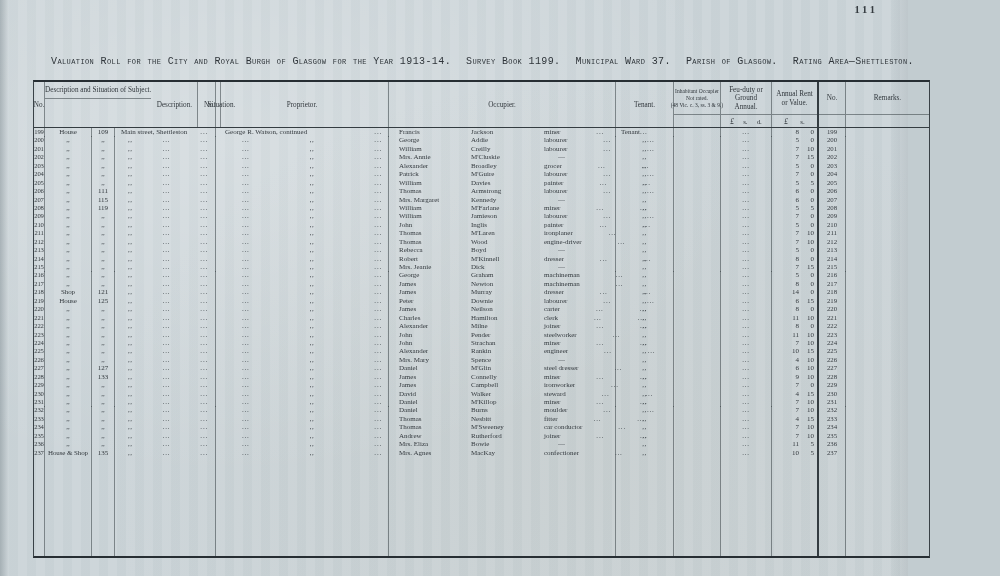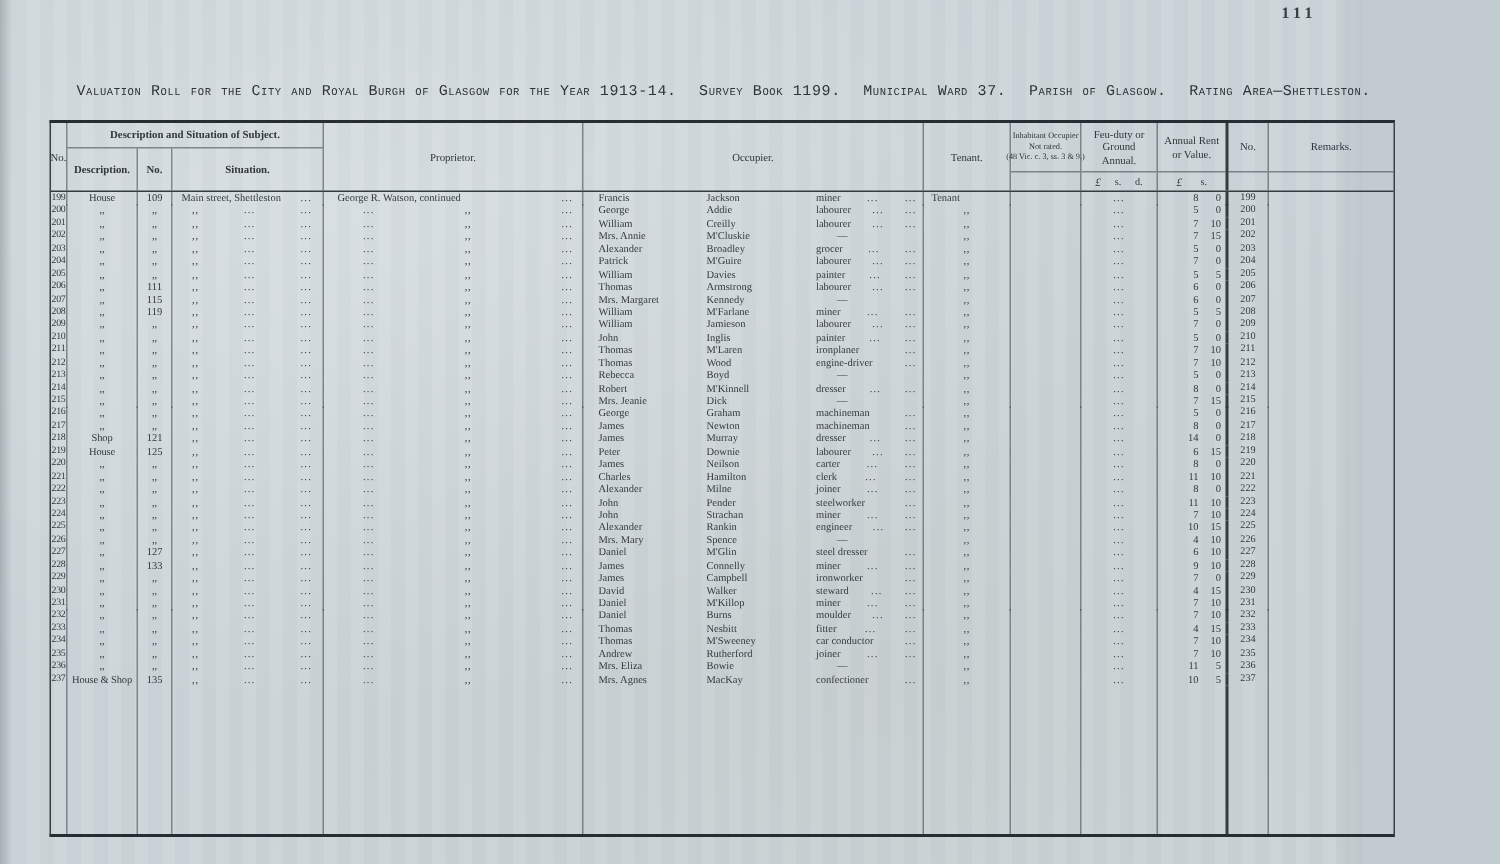--- a/index.html
+++ b/index.html
@@ -28,21 +28,21 @@
     --line:rgba(47,57,62,.52);--lined:#39424
 7;}
   .grid{display:grid;grid-template-columns:11px 47px 23px 101px 173px 227px 58px 47px 51px 47px 27px minmax(0,1fr);}
   .c{border-right:1px solid var(--line);box-sizing:border-box;white-space:nowrap;min-width:0;}
   .c:last-child{border-right:none;}
   .hv{border-right:2px solid #343c41;}
 
   
   .thead{height:45px;border-bottom:1px solid #343c41;font-size:7.2px;color:#31373c;}
   .hc{display:flex;align-items:center;justify-content:center;text-align:center;}
-  .hgroup{display:flex;flex-direction:column;font-weight:bold;}
+  .hgroup{display:flex;}
   .hgl{height:16px;border-bottom:1px solid var(--line);display:flex;align-items:center;justify-content:center;}
   .hgs{flex:1;display:grid;grid-template-columns:47px 23px minmax(0,1fr);}
   .hgs .c{display:flex;align-items:center;justify-content:center;}
   .hsplit{display:flex;flex-direction:column;}
   .hm{flex:1;display:flex;flex-direction:column;align-items:center;justify-content:center;text-align:center;padding:1px 2px 0;line-height:1.18;}
   .hu{height:12px;border-top:1px solid var(--line);display:flex;align-items:center;justify-content:space-evenly;font-size:6.8px;}
   .hu i{font-style:italic;font-size:7.5px;}
   .hsml .hm{font-size:5.5px;line-height:1.3;}
   .hwrap{white-space:normal;max-width:44px;}
 
@@ -54,21 +54,21 @@
   .c-no{font-size:6.6px;letter-spacing:-.2px;}
   .c-no2{font-size:6.8px;}
   .c-desc{letter-spacing:-.1px;}
   .sp{display:flex !important;align-items:center;justify-content:space-between;}
   .c-sit{padding:0 7px 0 13px;}
   .c-sit.named{padding:0 7px 0 6px;}
   .c-prop{padding:0 6px 0 26px;}
   .c-prop.named{padding:0 6px 0 9px;}
   .c-ten{display:grid !important;grid-template-columns:82px 73px minmax(0,1fr);}
   .t-first{padding-left:10px;}
-  .t-occ{display:flex;justify-content:space-between;align-items:center;padding-right:4px;}
+  .t-occ{display:flex;justify-content:space-between;align-items:center;padding-right:4px;gap:36px;}
   .t-occ .dash{margin-left:14px;}
   .c-occr{padding-left:5px;}
   .c-occr.cen{display:flex !important;justify-content:center;padding-left:0;}
   .c-feu{display:flex !important;justify-content:center;align-items:center;}
   .c-rent{display:flex !important;justify-content:flex-end;align-items:center;}
   .rl{min-width:17px;text-align:right;}
   .rs{min-width:15px;text-align:right;margin-right:3px;}
   .dots{letter-spacing:.8px;color:#434a4f;}
   .dit{letter-spacing:.5px;}
   .tfill{flex:1;}

